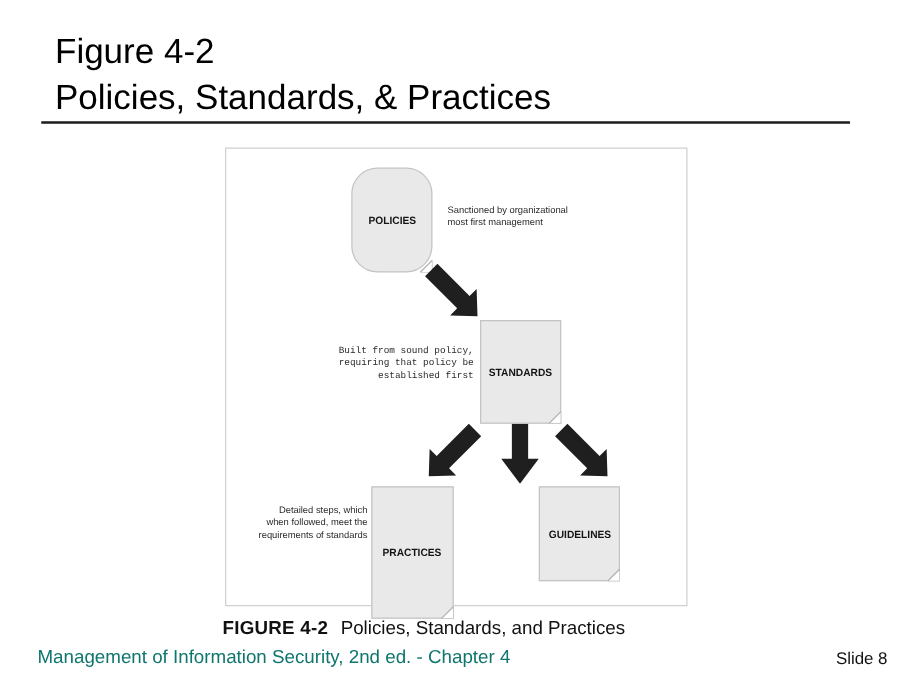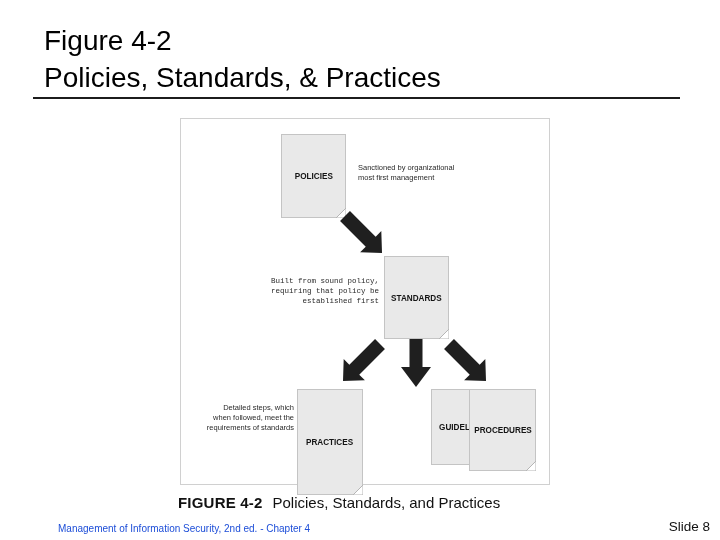--- a/index.html
+++ b/index.html
@@ -20,21 +20,21 @@
   .doc-box{
     position:absolute;background:var(--box_fill,#e9e9e9);
     border:1px solid var(--box_border,#c4c4c4);box-sizing:border-box;
     display:flex;align-items:center;justify-content:center;
   }
   .doc-box .box-label{
     font-size:8.5px;font-weight:bold;color:#141414;letter-spacing:0px;
     transform:scaleX(.96);white-space:nowrap;
   }
   .fold{position:absolute;right:-1px;bottom:-1px;width:10px;height:10px;display:block;}
-  .box-policies  {left:100px;top:15px; width:65px;height:84px;}
+  .box-policies  {left:100px;top:15px; width:65px;height:84px;border-radius:21px;}
   .box-standards {left:203px;top:137px;width:65px;height:83px;}
   .box-practices {left:116px;top:270px;width:66px;height:106px;}
   .box-guidelines{left:202px;top:270px;width:65px;height:76px;margin-left:48px;}
   .box-procedures{left:288px;top:270px;width:67px;height:82px;}
   .annot{
     position:absolute;font-size:7.5px;line-height:10px;color:#2a2a2a;
     white-space:pre-line;letter-spacing:0;
   }
   .annot-sanctioned{left:177px;top:44px;width:112px;text-align:left;}
   .annot-built     {left:88px; top:157px;width:110px;text-align:right;font-family:Liberation Mono, monospace;}
@@ -42,21 +42,21 @@
   .arrow{position:absolute;}
   .arrow polygon{fill:var(--arrow,#1f1f1f);}
   .arrow-pol-std {left:159px;top:92px;}
   .arrow-std-prac{left:160px;top:220px;}
   .arrow-std-guid{left:220px;top:220px;}
   .arrow-std-proc{left:263px;top:220px;}
   
   .figure-caption{position:absolute;left:178px;top:494px;font-size:15px;color:#111;white-space:nowrap;}
   .figure-caption .cap-label{font-weight:bold;margin-right:10px;letter-spacing:.2px;}
   
-  .footer-left{position:absolute;left:58px;bottom:6px;font-size:10px;color:#1d4ed8;}
+  .footer-left{position:absolute;left:30px;bottom:6px;font-size:15px;color:#0f766e;}
   .footer-right{position:absolute;right:10px;bottom:6px;font-size:13.5px;color:#111;}
 </style>
 </head>
 <body>
 
 <div class="slide">
 
   <div class="title-block">
     <div class="title-line">Figure 4-2</div>
     <div class="title-line">Policies, Standards, &amp; Practices</div>
@@ -113,26 +113,20 @@
       </svg>
     </div>
 
     <div class="doc-box box-guidelines">
       <span class="box-label">GUIDELINES</span>
       <svg class="fold" width="10" height="10">
         <path d="M0 10 L10 0 L10 10 Z" fill="#ffffff" stroke="#b5b5b5" stroke-width="1"></path>
       </svg>
     </div>
 
-    <div class="doc-box box-procedures">
-      <span class="box-label">PROCEDURES</span>
-      <svg class="fold" width="10" height="10">
-        <path d="M0 10 L10 0 L10 10 Z" fill="#ffffff" stroke="#b5b5b5" stroke-width="1"></path>
-      </svg>
-    </div>
 
   </div>
 
   <div class="figure-caption">
     <span class="cap-label">FIGURE 4-2</span><span>Policies, Standards, and Practices</span>
   </div>
 
   <div class="footer-left">Management of Information Security, 2nd ed. - Chapter 4</div>
   <div class="footer-right">Slide 8</div>
 

